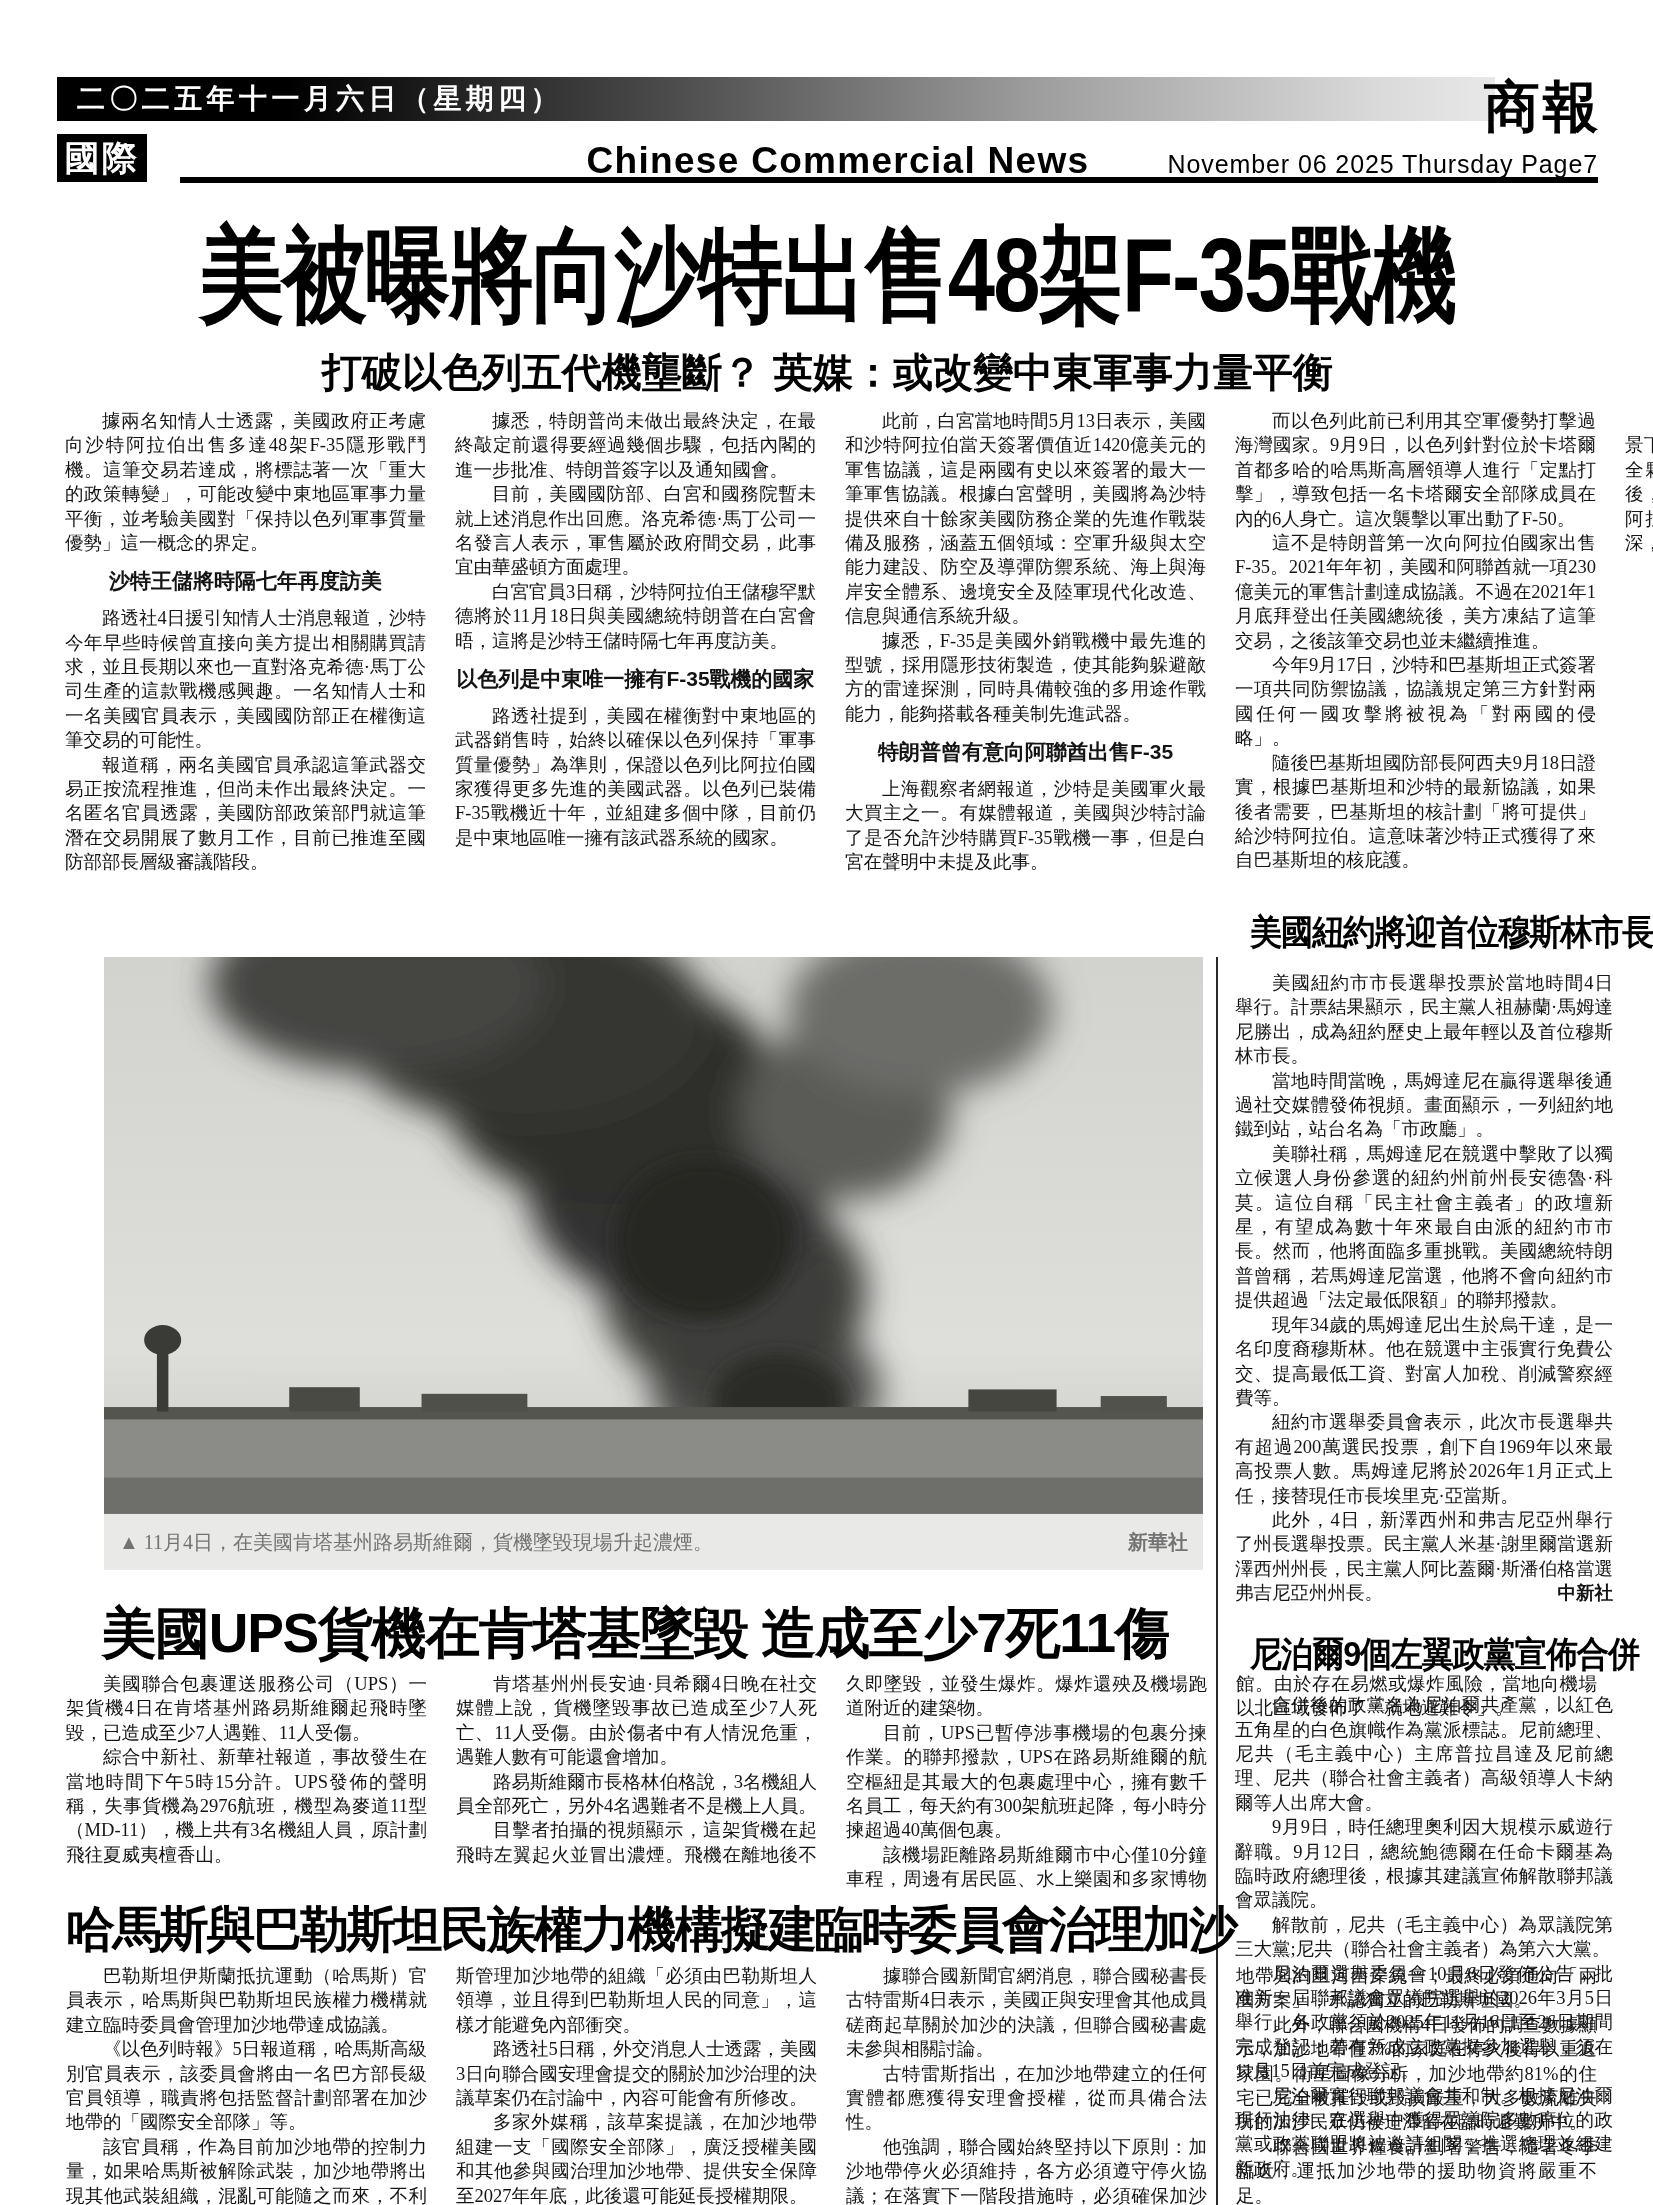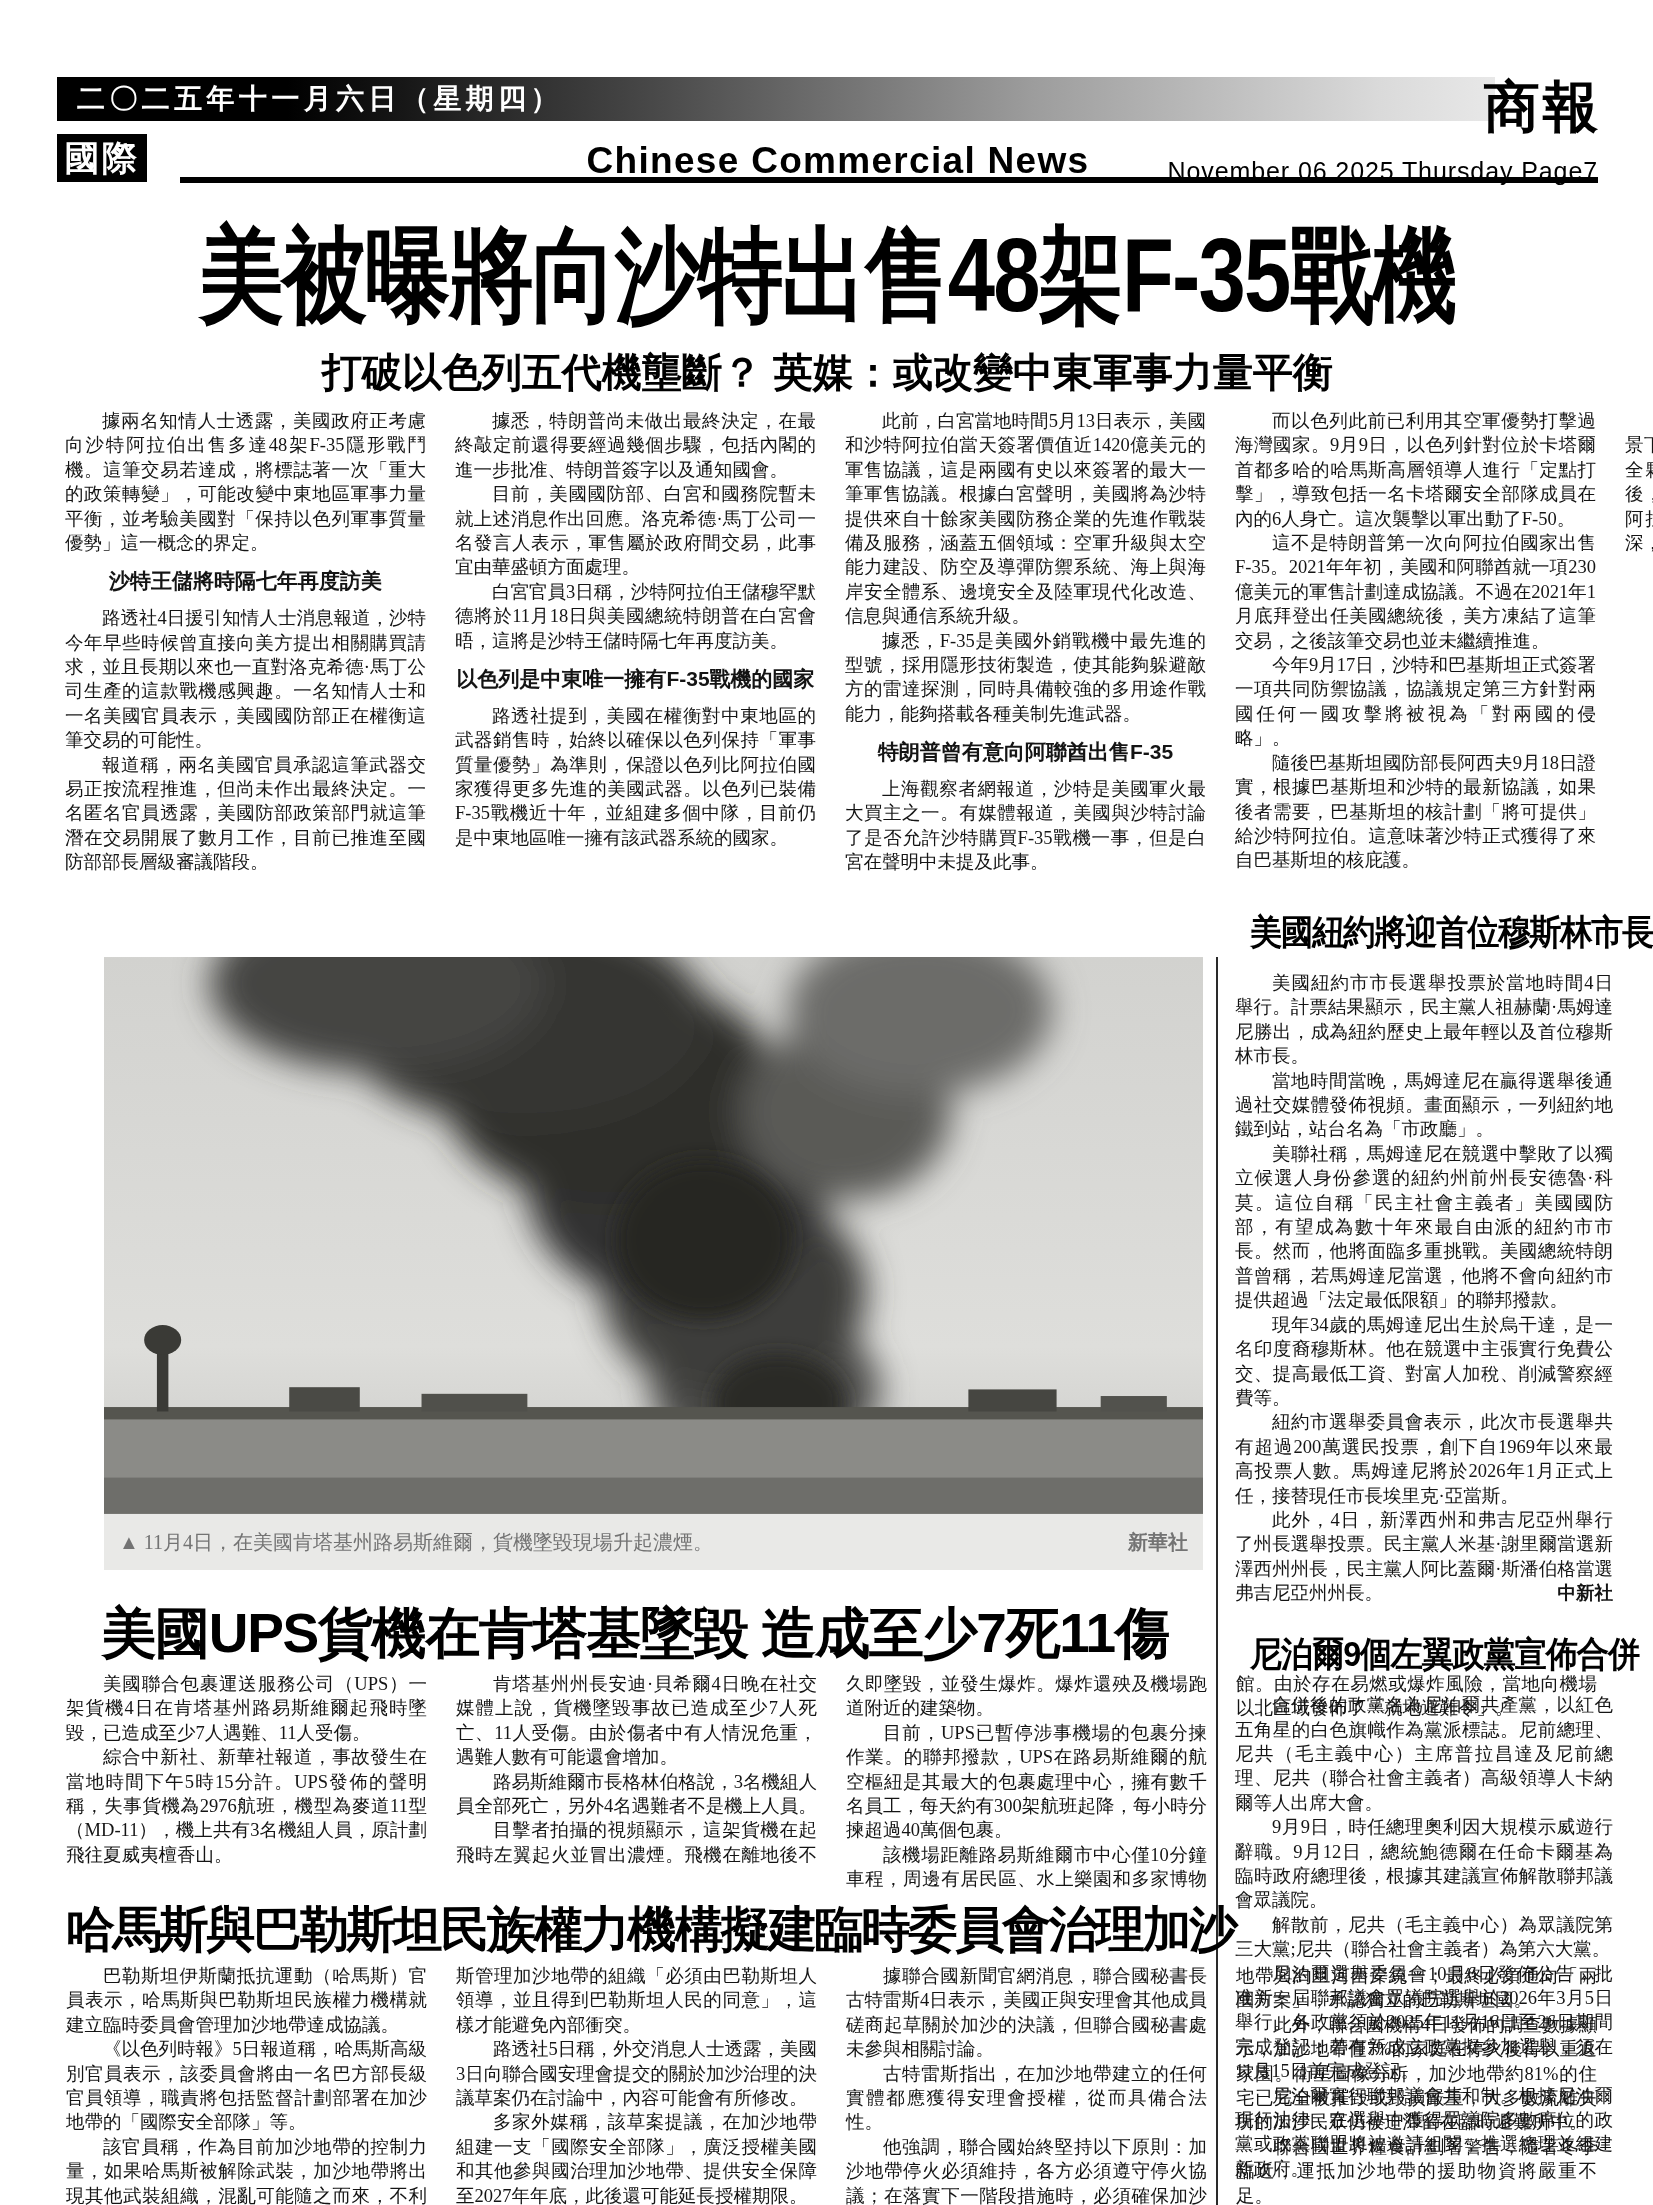--- a/index.html
+++ b/index.html
@@ -13,21 +13,21 @@
   .datebar span{color:#fff;font-family:"Liberation Sans","DejaVu Sans",sans-serif;
                 font-weight:700;font-size:28px;letter-spacing:4.4px;padding-left:20px;}
   .paper-logo{position:absolute;right:53px;top:70px;font-size:56px;font-weight:900;
               letter-spacing:2.6px;color:#000;font-family:"Liberation Serif",serif;}
   .section-box{position:absolute;left:57px;top:134px;width:90px;height:48px;background:#000;
                color:#fff;display:flex;align-items:center;justify-content:center;
                font-size:35px;font-weight:900;font-family:"Liberation Sans",sans-serif;letter-spacing:2.6px;}
   .ccn-title{position:absolute;left:0;top:140px;width:1654px;text-align:center;
              font-family:"Liberation Sans","DejaVu Sans",sans-serif;font-weight:700;
              font-size:37px;letter-spacing:1.3px;color:#000;padding-left:11px;}
-  .date-en{position:absolute;right:56px;top:157px;font-family:"Liberation Sans",sans-serif;
+  .date-en{position:absolute;right:56px;top:150px;font-family:"Liberation Sans",sans-serif;
            font-size:25px;color:#000;letter-spacing:0.9px;}
   .thick-rule{position:absolute;left:180px;top:177px;width:1418px;height:6.2px;background:#000;}
 
   
   .headline{position:absolute;left:60px;top:206px;width:1535px;text-align:center;
             font-family:"Liberation Sans","DejaVu Sans",sans-serif;font-weight:900;color:#000;
             font-size:85px;letter-spacing:-1.8px;transform:scaleY(1.22);transform-origin:top center;white-space:nowrap;}
   .subheadline{position:absolute;left:60px;top:345px;width:1535px;text-align:center;
                font-family:"Liberation Sans",sans-serif;font-weight:700;font-size:40px;color:#000;}
 
@@ -182,21 +182,21 @@
       <p class="para">此外，聯合國機構4日發佈的調查數據顯示，加沙地帶僅7%的家庭在停火後得以重返家園。衛星圖像分析，加沙地帶約81%的住宅已完全被摧毀或毀損嚴重，大多數流離失所的加沙民眾仍被迫滯留在臨時避難所中。</p>
       <p class="para">聯合國世界糧食計劃署警告，隨著冬季臨近，運抵加沙地帶的援助物資將嚴重不足。</p>
     </div>
 
   <div class="sidebar">
     <div class="side-article">
       <div class="side-headline">美國紐約將迎首位穆斯林市長</div>
       <div class="side-body bodytext">
           <p class="para">美國紐約市市長選舉投票於當地時間4日舉行。計票結果顯示，民主黨人祖赫蘭·馬姆達尼勝出，成為紐約歷史上最年輕以及首位穆斯林市長。</p>
           <p class="para">當地時間當晚，馬姆達尼在贏得選舉後通過社交媒體發佈視頻。畫面顯示，一列紐約地鐵到站，站台名為「市政廳」。</p>
-          <p class="para">美聯社稱，馬姆達尼在競選中擊敗了以獨立候選人身份參選的紐約州前州長安德魯·科莫。這位自稱「民主社會主義者」美國國防部，有望成為數十年來最自由派的紐約市市長。然而，他將面臨多重挑戰。美國總統特朗普曾稱，若馬姆達尼當選，他將不會向紐約市提供超過「法定最低限額」的聯邦撥款。</p>
+          <p class="para">美聯社稱，馬姆達尼在競選中擊敗了以獨立候選人身份參選的紐約州前州長安德魯·科莫。這位自稱「民主社會主義者」的政壇新星，有望成為數十年來最自由派的紐約市市長。然而，他將面臨多重挑戰。美國總統特朗普曾稱，若馬姆達尼當選，他將不會向紐約市提供超過「法定最低限額」的聯邦撥款。</p>
           <p class="para">現年34歲的馬姆達尼出生於烏干達，是一名印度裔穆斯林。他在競選中主張實行免費公交、提高最低工資、對富人加稅、削減警察經費等。</p>
           <p class="para">紐約市選舉委員會表示，此次市長選舉共有超過200萬選民投票，創下自1969年以來最高投票人數。馬姆達尼將於2026年1月正式上任，接替現任市長埃里克·亞當斯。</p>
           <p class="para">此外，4日，新澤西州和弗吉尼亞州舉行了州長選舉投票。民主黨人米基·謝里爾當選新澤西州州長，民主黨人阿比蓋爾·斯潘伯格當選弗吉尼亞州州長。<span class="credit">中新社</span></p>
         </div>
     </div>
     <div class="side-article">
       <div class="side-headline">尼泊爾9個左翼政黨宣佈合併</div>
       <div class="side-body bodytext">
           <p class="para">合併後的政黨名為尼泊爾共產黨，以紅色五角星的白色旗幟作為黨派標誌。尼前總理、尼共（毛主義中心）主席普拉昌達及尼前總理、尼共（聯合社會主義者）高級領導人卡納爾等人出席大會。</p>
           <p class="para">9月9日，時任總理奧利因大規模示威遊行辭職。9月12日，總統鮑德爾在任命卡爾基為臨時政府總理後，根據其建議宣佈解散聯邦議會眾議院。</p>

